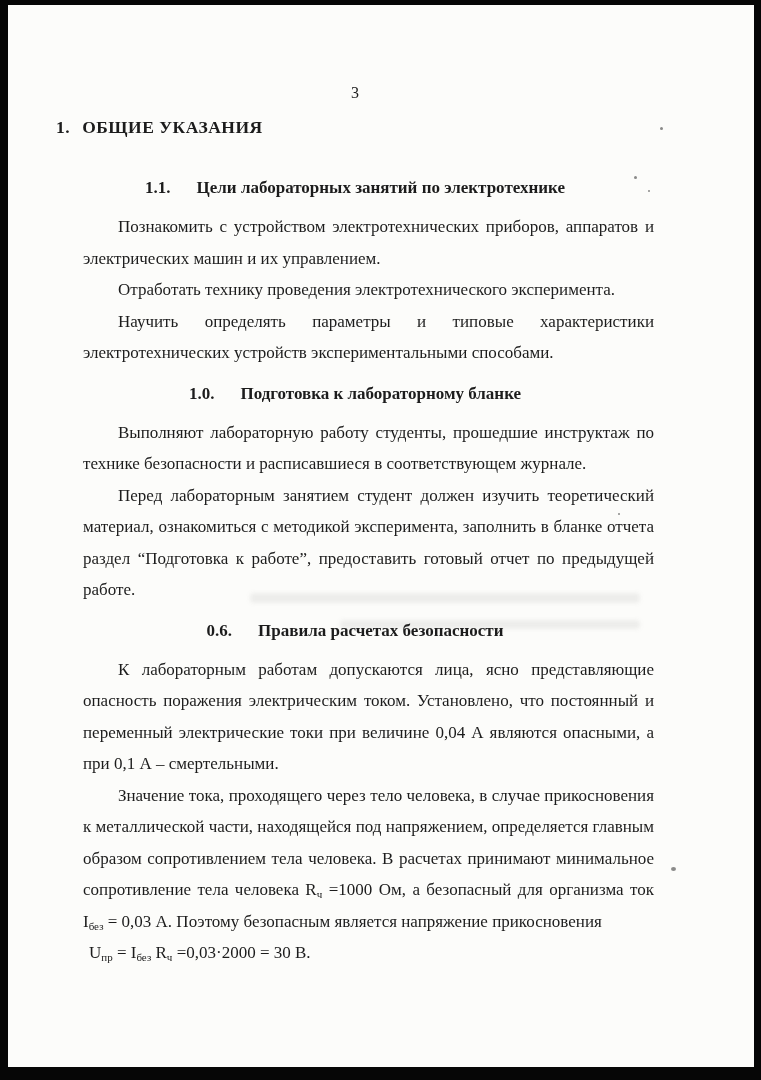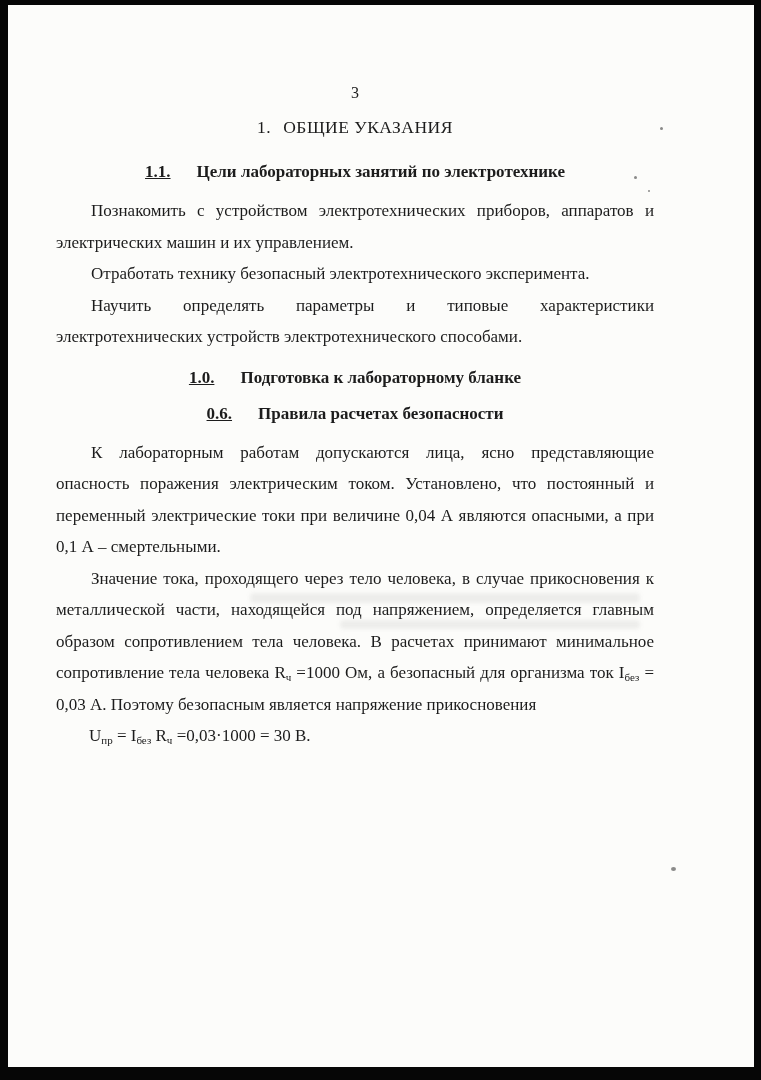--- a/index.html
+++ b/index.html
@@ -18,41 +18,42 @@
     color:#1c1c1c;
     padding:78px 100px 0 48px;
   }
   .pagenum {
     text-align:center;
     font-size:16px;
     line-height:20px;
     margin-bottom:12px;
   }
   .doc-title {
-    text-align:center;
-    font-weight:normal;
+    text-align:left;
+    font-weight:bold;
     font-size:17.5px;
     line-height:24px;
     letter-spacing:0.5px;
-    margin-bottom:22px;
+    margin-bottom:38px;
   }
   .doc-title .tnum { margin-right:12px; }
   .sec-heading {
     text-align:center;
     font-weight:bold;
     font-size:17px;
     line-height:22px;
     margin:14px 0 12px 0;
   }
-  .sec-heading .hnum { margin-right:26px;text-decoration:underline; }
+  .sec-heading .hnum { margin-right:26px; }
   .para {
     font-size:17px;
     line-height:31.5px;
     text-align:justify;
     text-indent:35px;
+    margin-left:27px;
   }
   .formula {
     font-size:17px;
     line-height:31.5px;
     text-indent:33px;
   }
   sub {
     font-size:11px;
     line-height:0;
     vertical-align:-3px;
@@ -76,33 +77,35 @@
 <div class="scan-frame">
   <div class="page">
 
     <div class="pagenum">3</div>
 
     <div class="doc-title"><span class="tnum">1.</span><span>ОБЩИЕ УКАЗАНИЯ</span></div>
 
     <div class="sec-heading"><span class="hnum">1.1.</span><span>Цели лабораторных занятий по электротехнике</span></div>
 
     <p class="para">Познакомить с устройством электротехнических приборов, аппаратов и электрических машин и их управлением.</p>
-    <p class="para">Отработать технику безопасный электротехнического эксперимента.</p>
-    <p class="para">Научить определять параметры и типовые характеристики электротехнических устройств электротехнического способами.</p>
+    <p class="para">Отработать технику проведения электротехнического эксперимента.</p>
+    <p class="para">Научить определять параметры и типовые характеристики электротехнических устройств экспериментальными способами.</p>
 
     <div class="sec-heading"><span class="hnum">1.0.</span><span>Подготовка к лабораторному бланке</span></div>
 
+    <p class="para">Выполняют лабораторную работу студенты, прошедшие инструктаж по технике безопасности и расписавшиеся в соответствующем журнале.</p>
+    <p class="para">Перед лабораторным занятием студент должен изучить теоретический материал, ознакомиться с методикой эксперимента, заполнить в бланке отчета раздел “Подготовка к работе”, предоставить готовый отчет по предыдущей работе.</p>
 
     <div class="sec-heading"><span class="hnum">0.6.</span><span>Правила расчетах безопасности</span></div>
 
     <p class="para">К лабораторным работам допускаются лица, ясно представляющие опасность поражения электрическим током. Установлено, что постоянный и переменный электрические токи при величине 0,04 А являются опасными, а при 0,1 А – смертельными.</p>
 
     <p class="para"><span>Значение тока, проходящего через тело человека, в случае прикосновения к металлической части, находящейся под напряжением, определяется главным образом сопротивлением тела человека. В расчетах принимают минимальное сопротивление тела человека R</span><sub>ч</sub><span> =1000 Ом, а безопасный для организма ток I</span><sub>без</sub><span> = 0,03 А. Поэтому безопасным является напряжение прикосновения</span></p>
 
-    <p class="formula"><span>U</span><sub>пр</sub><span> = I</span><sub>без</sub><span> R</span><sub>ч</sub><span> =0,03·1000 = 30 В.</span></p>
+    <p class="formula"><span>U</span><sub>пр</sub><span> = I</span><sub>без</sub><span> R</span><sub>ч</sub><span> =0,03·2000 = 30 В.</span></p>
 
     <span class="speck" style="left:652px; top:122px; width:3px; height:3px;"></span>
     <span class="speck" style="left:626px; top:171px; width:3px; height:3px;"></span>
     <span class="speck" style="left:640px; top:185px; width:2px; height:2px;"></span>
     <span class="speck" style="left:663px; top:862px; width:5px; height:4px;"></span>
     <span class="speck" style="left:610px; top:508px; width:2px; height:2px;"></span>
     <div class="smudge" style="left:242px; top:588px; width:390px; height:10px;"></div>
     <div class="smudge" style="left:332px; top:615px; width:300px; height:9px;"></div>
 
   </div>

